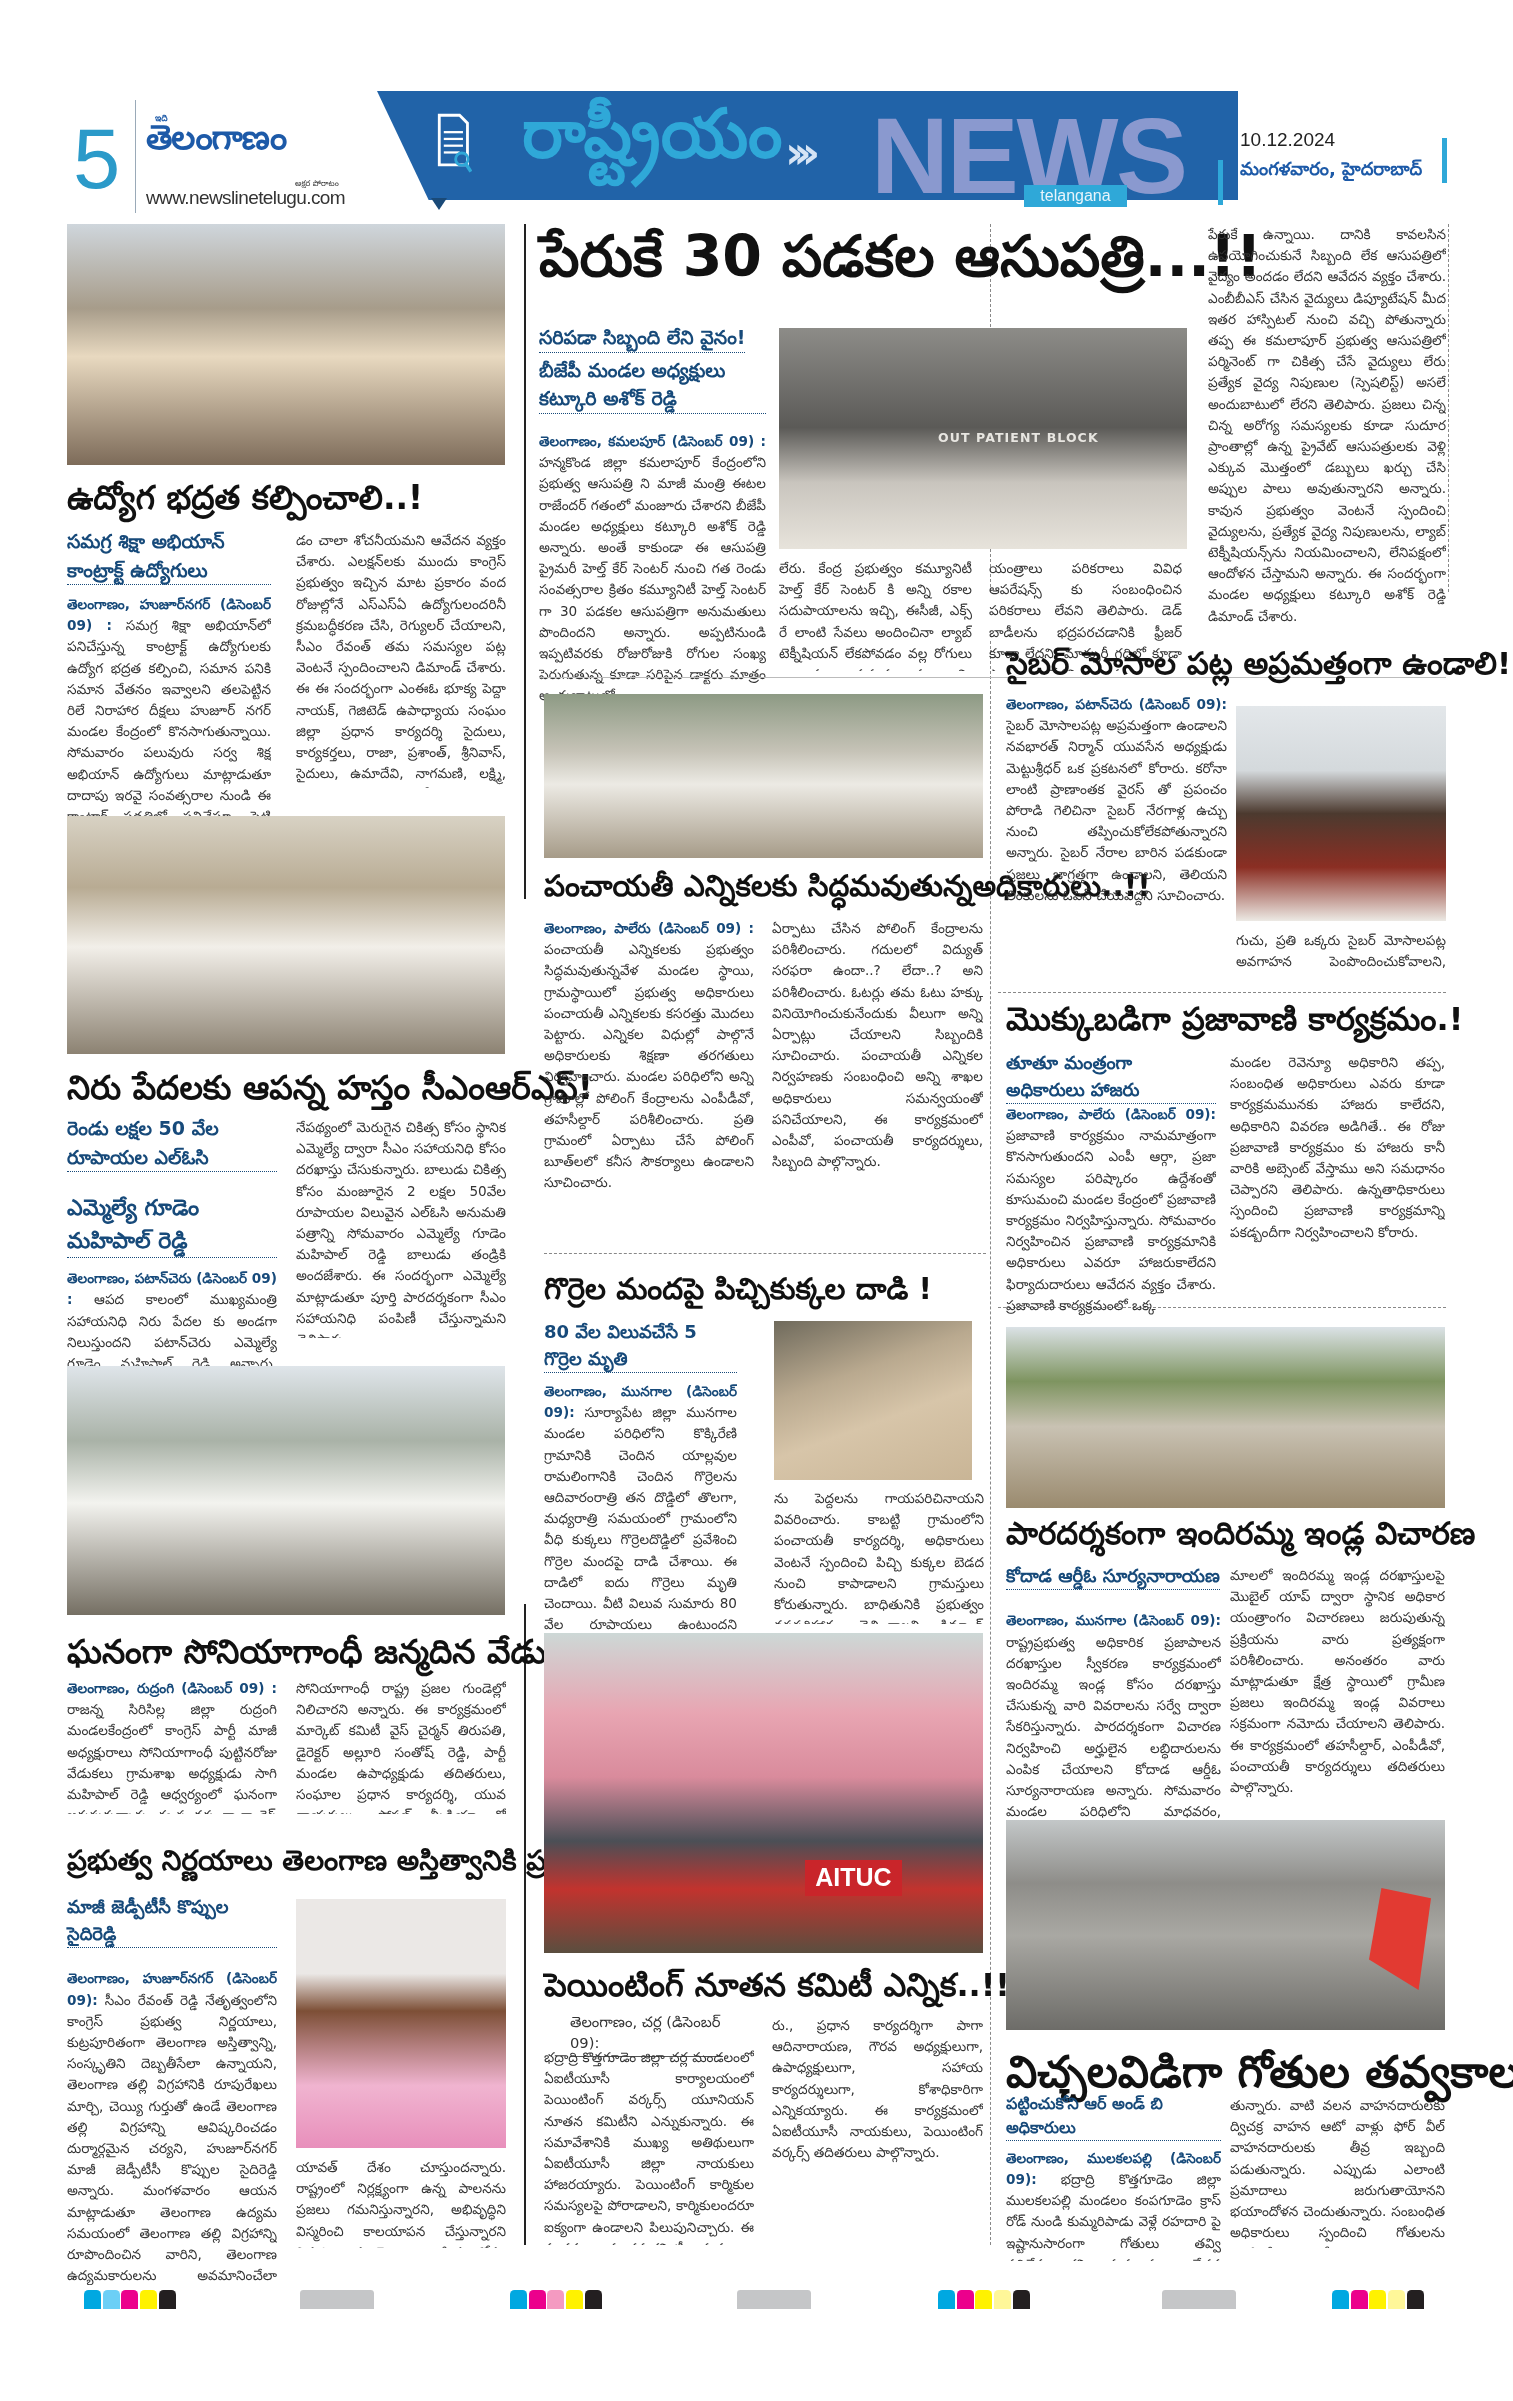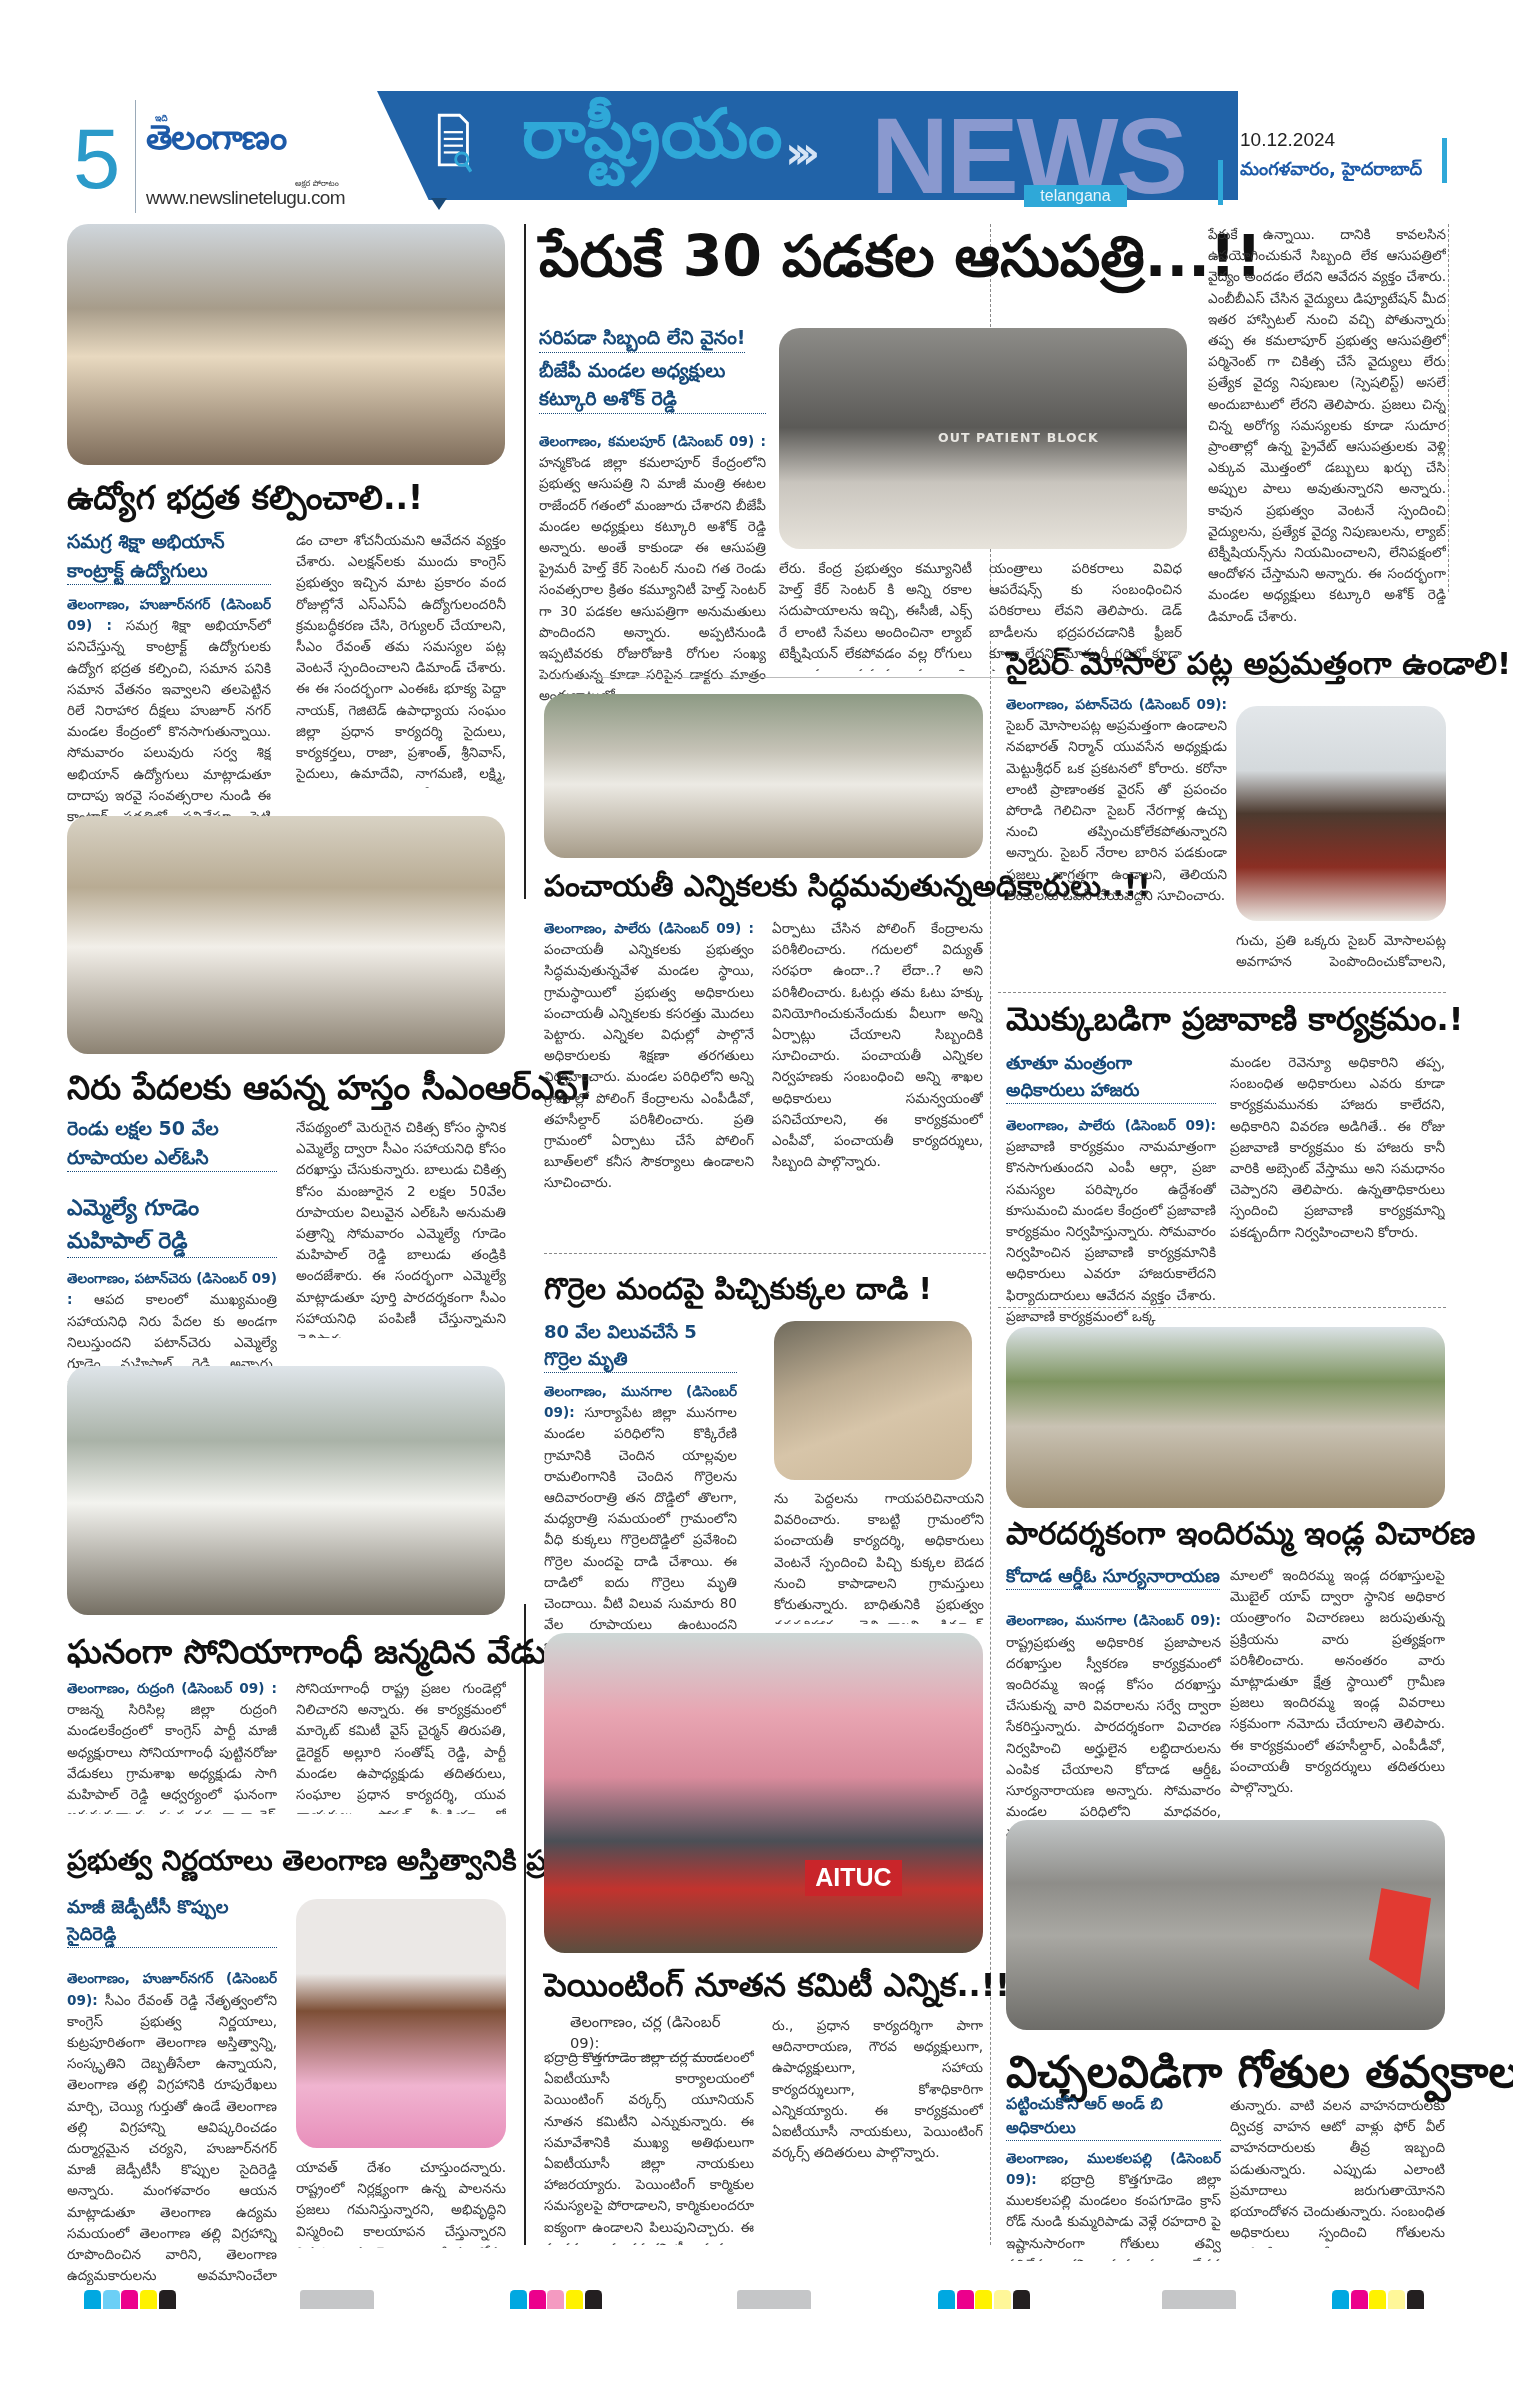--- a/index.html
+++ b/index.html
@@ -24,21 +24,21 @@
   .banner-arrows { left: 785px; top: 126px; font-size: 45px; color: #d6e4f5; font-weight: bold; letter-spacing: -10.2px; }
   .banner-news { left: 851px; top: 102px; font-size: 108px; color: #8a99cf; font-weight: bold; font-family: "Liberation Sans", sans-serif; line-height: 1; letter-spacing: -2.3px; margin-left: 20px; }
   .banner-sub { left: 1024px; top: 185px; width: 103px; height: 21.5px; background: #2fa8d8; color: #e8f4fb; font-size: 16px; font-family: "Liberation Sans", sans-serif; text-align: center; line-height: 21.5px; }
 
   .date-bar-l { left: 1218px; top: 160px; width: 4.5px; height: 45px; background: #2fa8d8; }
   .date-text { left: 1240px; top: 129px; font-size: 19px; color: #222; font-family: "Liberation Sans", sans-serif; }
   .date-day { left: 1240px; top: 158px; font-size: 18px; color: #1d5aa8; font-weight: bold; }
   .date-bar-r { left: 1442px; top: 138px; width: 4.5px; height: 45px; background: #2fa8d8; }
 
   
-  .photo { background: linear-gradient(135deg, #b7b3a8 0%, #8f8a7d 40%, #d4d0c8 70%, #7a7568 100%); overflow: hidden; border-radius: 21px; }
+  .photo { background: linear-gradient(135deg, #b7b3a8 0%, #8f8a7d 40%, #d4d0c8 70%, #7a7568 100%); overflow: hidden; }
   .photo .ph-label { position: absolute; bottom: 4.5px; left: 5.7px; font-size: 8px; color: rgba(255,255,255,0.0); }
   .hl { font-weight: bold; color: #111; line-height: 1.15; white-space: nowrap; }
   .sub { font-weight: bold; color: #174a7a; line-height: 1.5; border-bottom: 1.7px dotted #174a7a; display: inline-block; }
   .dateline { color: #174a7a; font-weight: bold; }
   .body { font-size: 13.6px; line-height: 1.56; color: #333; text-align: justify; overflow: hidden; }
   .vrule { width: 1.7px; background: #222; }
   .vdash { width: 0; border-left: 1.1px dashed #888; }
   .hdash { height: 0; border-top: 1.1px dashed #888; }
   .hrule { height: 1.1px; background: #999; }
 
@@ -213,21 +213,21 @@
   </div>
   <div class="abs body" style="left:1236px; top:930px; width:210px; height:45px;">గుచు, ప్రతి ఒక్కరు సైబర్ మోసాలపట్ల అవగాహన పెంపొందించుకోవాలని, ప్రజలంతా అప్రమత్తంగా ఉండాలని కోరారు.</div>
 </section>
 
 <div class="abs hdash" style="left:998px; top:992px; width:448px;"></div>
 
 <section>
   <div class="abs hl" style="left:1006px; top:1001px; font-size:32px;">మొక్కుబడిగా ప్రజావాణి కార్యక్రమం.!</div>
   <div class="abs" style="left:1006px; top:1049px; width:210px;">
     <div class="sub" style="font-size:18px; white-space:normal;">తూతూ మంత్రంగా అధికారులు హాజరు</div>
-    <div class="body" style="margin-top:11px; height:221px;">
+    <div class="body" style="margin-top:0; height:221px;">
       <span class="dateline">తెలంగాణం, పాలేరు (డిసెంబర్ 09):</span>
       <span>ప్రజావాణి కార్యక్రమం నామమాత్రంగా కొనసాగుతుందని ఎంపీ ఆర్గా, ప్రజా సమస్యల పరిష్కారం ఉద్దేశంతో కూసుమంచి మండల కేంద్రంలో ప్రజావాణి కార్యక్రమం నిర్వహిస్తున్నారు. సోమవారం నిర్వహించిన ప్రజావాణి కార్యక్రమానికి అధికారులు ఎవరూ హాజరుకాలేదని ఫిర్యాదుదారులు ఆవేదన వ్యక్తం చేశారు. ప్రజావాణి కార్యక్రమంలో ఒక్క</span>
     </div>
   </div>
   <div class="abs body" style="left:1230px; top:1052px; width:215px; height:249px;">మండల రెవెన్యూ అధికారిని తప్ప, సంబంధిత అధికారులు ఎవరు కూడా కార్యక్రమమునకు హాజరు కాలేదని, అధికారిని వివరణ అడిగితే.. ఈ రోజు ప్రజావాణి కార్యక్రమం కు హాజరు కానీ వారికి అబ్సెంట్ వేస్తాము అని సమధానం చెప్పారని తెలిపారు. ఉన్నతాధికారులు స్పందించి ప్రజావాణి కార్యక్రమాన్ని పకడ్బందీగా నిర్వహించాలని కోరారు.</div>
 </section>
 
 <section>
   <div class="abs photo" style="left:1006px; top:1327px; width:439px; height:181px; background:linear-gradient(180deg,#dbe2e6 0%,#7e9460 30%,#c9c2b3 55%,#9a8a6e 100%);">
     <span class="ph-label">ఇందిరమ్మ ఇండ్ల విచారణ</span>

